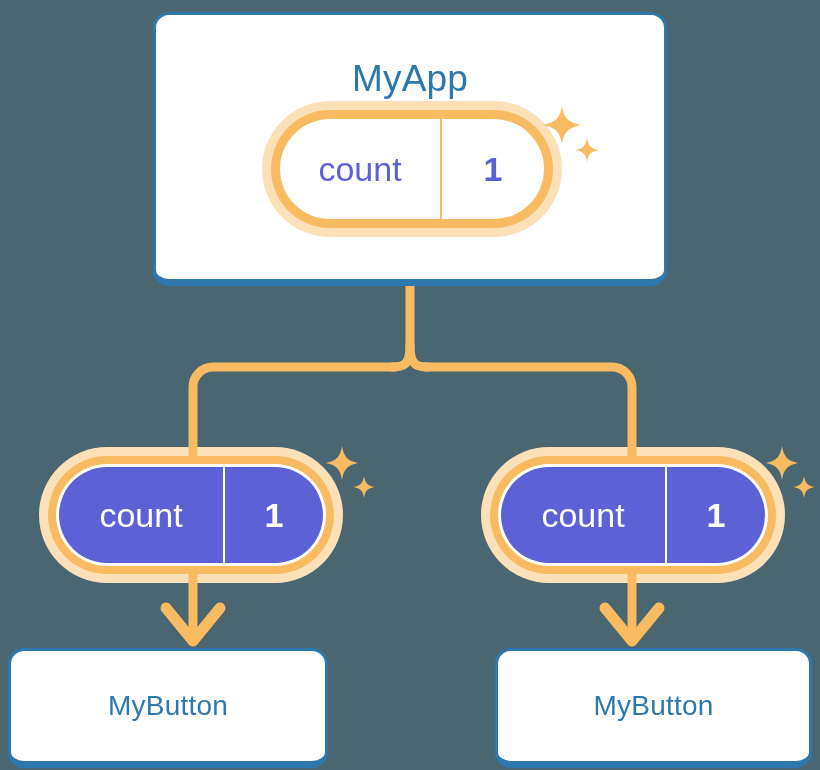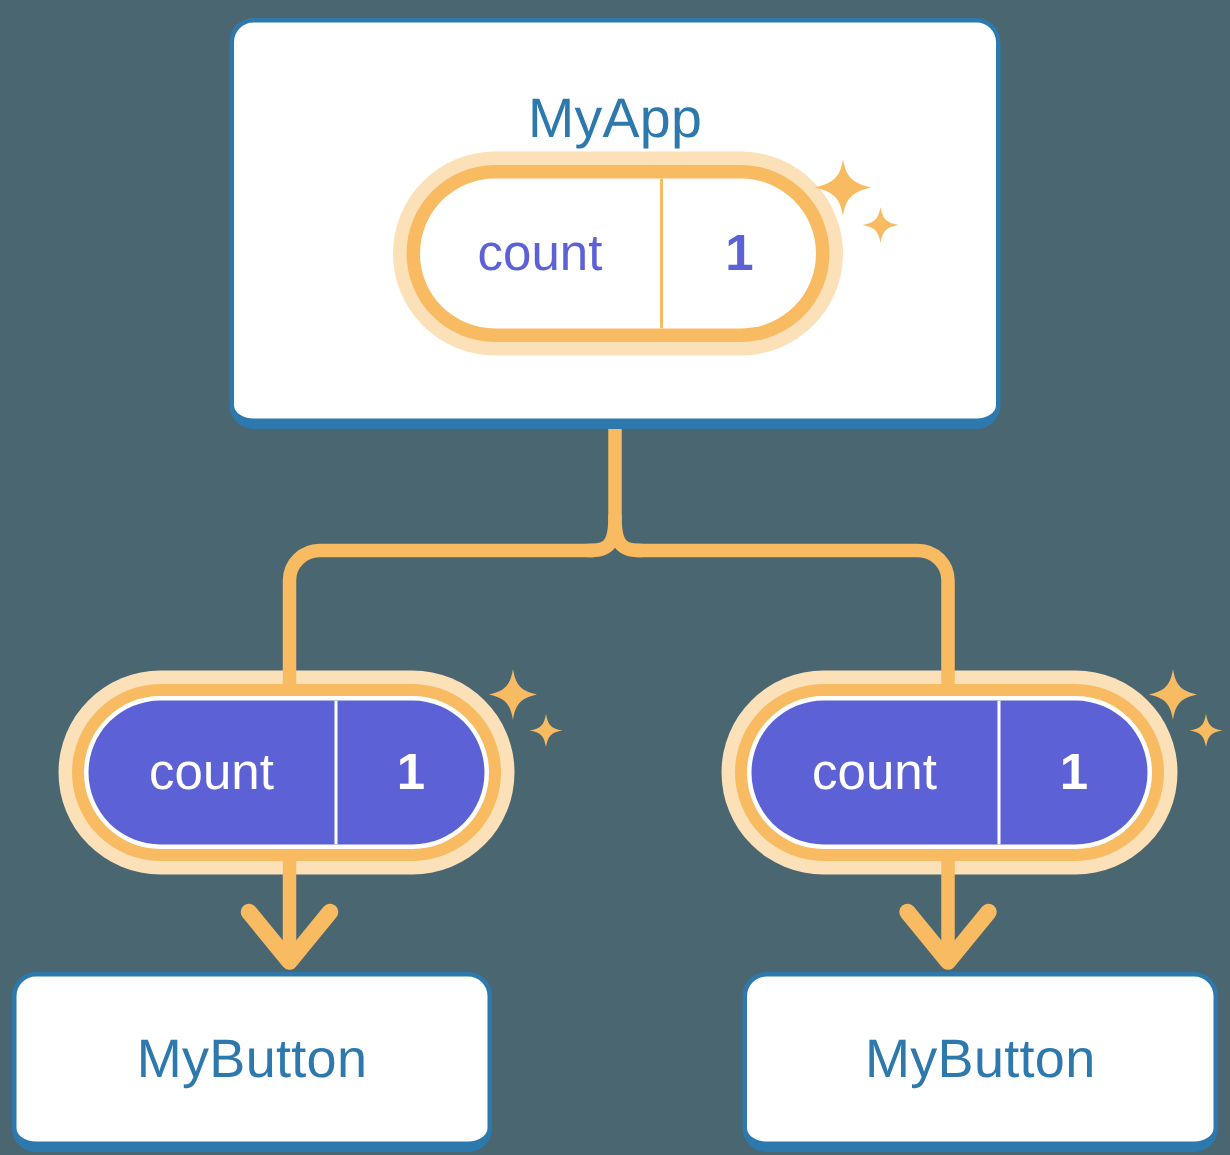--- a/index.html
+++ b/index.html
@@ -53,21 +53,21 @@
 
   .btn-card {
     top: 648px;
     height: 120px;
     display: flex;
     align-items: center;
     justify-content: center;
   }
   #btn-card-left  { left: 8px;   width: 320px; }
   #btn-card-right { left: 495px; width: 317px; }
-  .btn-card .card-title { font-size: 36px; }
+  .btn-card .card-title { font-size: 28px; }
 
   
   .pill {
     position: absolute;
     box-sizing: border-box;
     border-radius: 999px;
     display: flex;
     align-items: stretch;
   }
   

